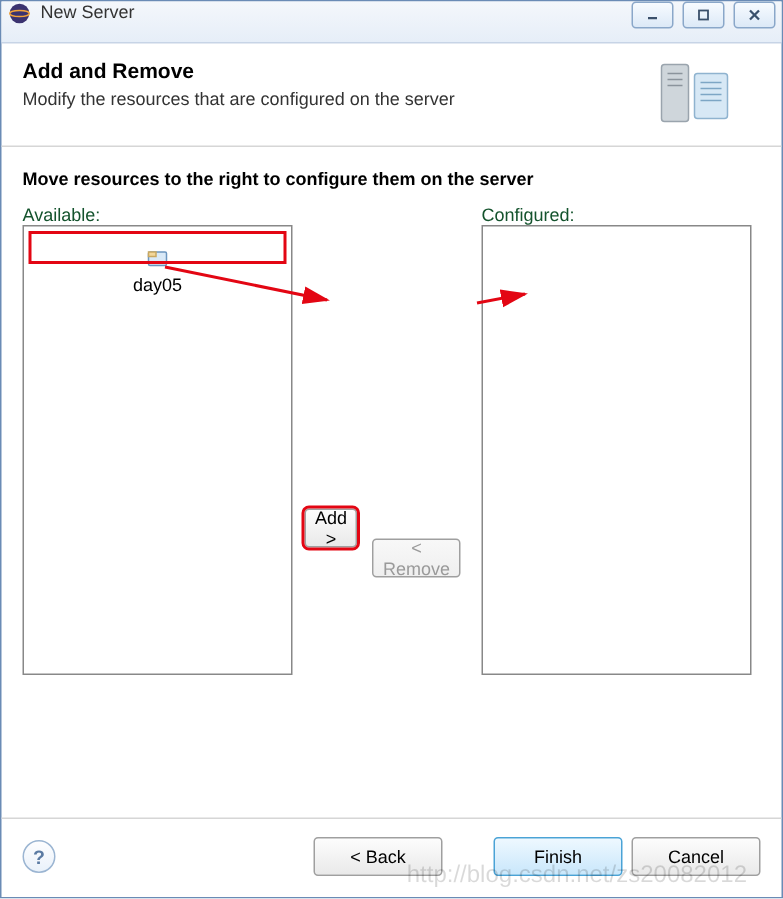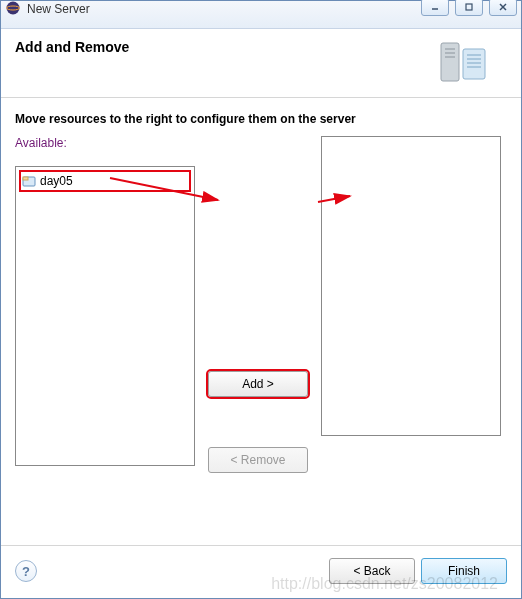--- a/index.html
+++ b/index.html
@@ -19,22 +19,22 @@
     border: 1px solid #6a8bb5;
     background: #fff;
     display: flex;
     flex-direction: column;
   }
   .titlebar {
     height: 28px;
     background: linear-gradient(#f4f7fb, #e6eef8);
     border-bottom: 1px solid #c7d4e6;
     display: flex;
-    align-items: flex-end;
-    padding: 12px 4px;
+    align-items: flex-start;
+    padding: 0 4px;
   }
   .title-icon {
     width: 16px; height: 16px;
     margin-right: 6px;
     display: inline-flex; align-items: center; justify-content: center;
   }
   .title-text { color: #333; font-size: 12px; }
   .win-controls { margin-left: auto; display: flex; gap: 6px; }
   .win-btn {
     width: 28px; height: 18px;
@@ -71,44 +71,45 @@
     display: flex;
     flex-direction: column;
   }
   .instruction { margin: 2px 0 10px 0; color: #000; font-weight: bold; }
   .columns {
     display: flex;
     gap: 8px;
     flex: 1;
   }
   .col { display: flex; flex-direction: column; }
-  .col-label { margin-bottom: 16px; color: #701a75; }
+  .col-label { margin-bottom: 0; color: #14532d; }
   .listbox {
     border: 1px solid #888;
     background: #fff;
     width: 180px;
     height: 300px;
     padding: 4px;
     overflow: auto;
   }
   .list-item {
     display: flex; align-items: center;
     height: 18px;
     padding: 10px 2px;
     gap: 4px;
+    flex-direction: column;
   }
   .list-item-highlight {
     outline: 2px solid #e30613;
     outline-offset: -1px;
   }
   .item-icon { width: 14px; height: 14px; display:inline-flex; align-items:center; justify-content:center; }
   .mid-buttons {
     display: flex;
-    flex-direction: column;
-    justify-content: flex-end;
+    flex-direction: row;
+    justify-content: space-between;
     padding-top: 30px;
     gap: 10px;
     width: 110px;
     align-items: center;
   }
   .mid-spacer { height: 54px; }
   .btn {
     width: 100px;
     height: 26px;
     border: 1px solid #9f9f9f;
@@ -125,20 +126,21 @@
     background: linear-gradient(#f8f8f8,#efefef);
     margin-top: 40px;
   }
   .btn.highlight {
     outline: 2px solid #e30613;
     outline-offset: 0;
   }
   .btn.accent {
     border-color: #4aa3d6;
     background: linear-gradient(#eef8ff,#c9e7fb);
+    margin-left: 28px;
   }
   .footer {
     border-top: 1px solid #d6d6d6;
     padding: 12px 14px 14px 14px;
     display: flex;
     align-items: center;
   }
   .help-icon {
     width: 22px; height: 22px;
     border: 1px solid #9bb5d2;
@@ -191,20 +193,21 @@
             <line x1="2" y1="2" x2="8" y2="8" stroke="#3a506b" stroke-width="1.5"></line>
             <line x1="8" y1="2" x2="2" y2="8" stroke="#3a506b" stroke-width="1.5"></line>
           </svg>
       </span>
     </div>
   </div>
 
   <div class="header-panel">
     <div class="header-text">
       <h1>Add and Remove</h1>
+      <p>Modify the resources that are configured on the server</p>
     </div>
     <div class="header-illus">
       <svg viewBox="0 0 52 46" width="52" height="46">
         <rect x="4" y="4" width="18" height="38" rx="2" fill="#cfd6db" stroke="#9aa4ad"></rect>
         <line x1="8" y1="10" x2="18" y2="10" stroke="#8b949c"></line>
         <line x1="8" y1="14" x2="18" y2="14" stroke="#8b949c"></line>
         <line x1="8" y1="18" x2="18" y2="18" stroke="#8b949c"></line>
         <rect x="26" y="10" width="22" height="30" rx="2" fill="#d7e8f5" stroke="#8fb3cf"></rect>
         <line x1="30" y1="16" x2="44" y2="16" stroke="#7da6c5"></line>
         <line x1="30" y1="20" x2="44" y2="20" stroke="#7da6c5"></line>
@@ -233,30 +236,32 @@
         </div>
       </div>
 
       <div class="mid-buttons">
         <button class="btn highlight">Add &gt;</button>
         <button class="btn disabled">&lt; Remove</button>
         <div class="mid-spacer"></div>
       </div>
 
       <div class="col">
+        <div class="col-label">Configured:</div>
         <div class="listbox"></div>
       </div>
     </div>
   </div>
 
   <div class="footer">
     <span class="help-icon">?</span>
     <div class="footer-buttons">
       <button class="btn">&lt; Back</button>
       <button class="btn accent">Finish</button>
+      <button class="btn">Cancel</button>
     </div>
   </div>
 
 </div>
 
 <svg class="arrow" style="left:0;top:0" width="522" height="599">
   <defs>
     <marker id="ah" markerWidth="10" markerHeight="10" refX="8" refY="3" orient="auto">
       <path d="M0,0 L9,3 L0,6 Z" fill="#e30613"></path>
     </marker>

